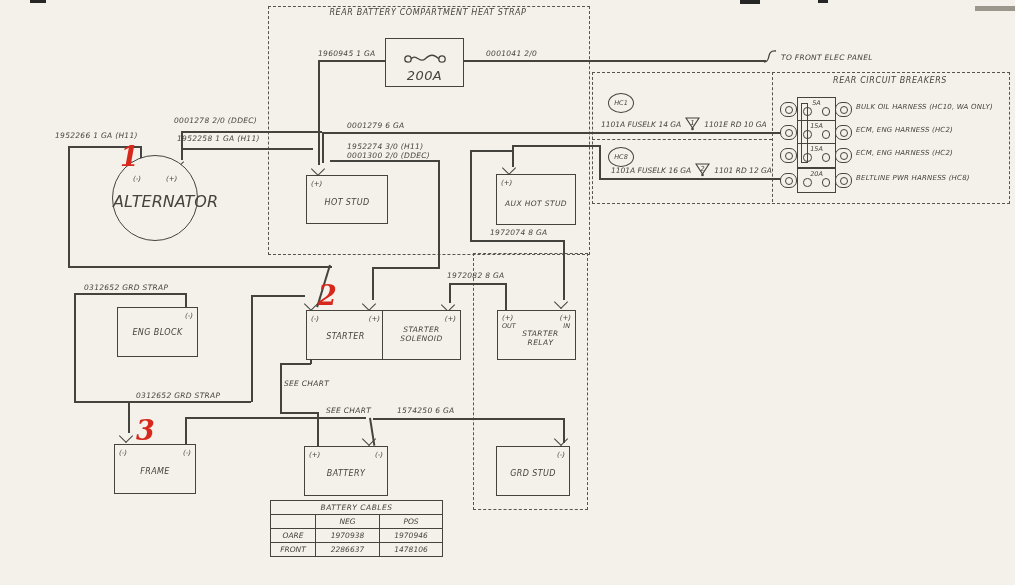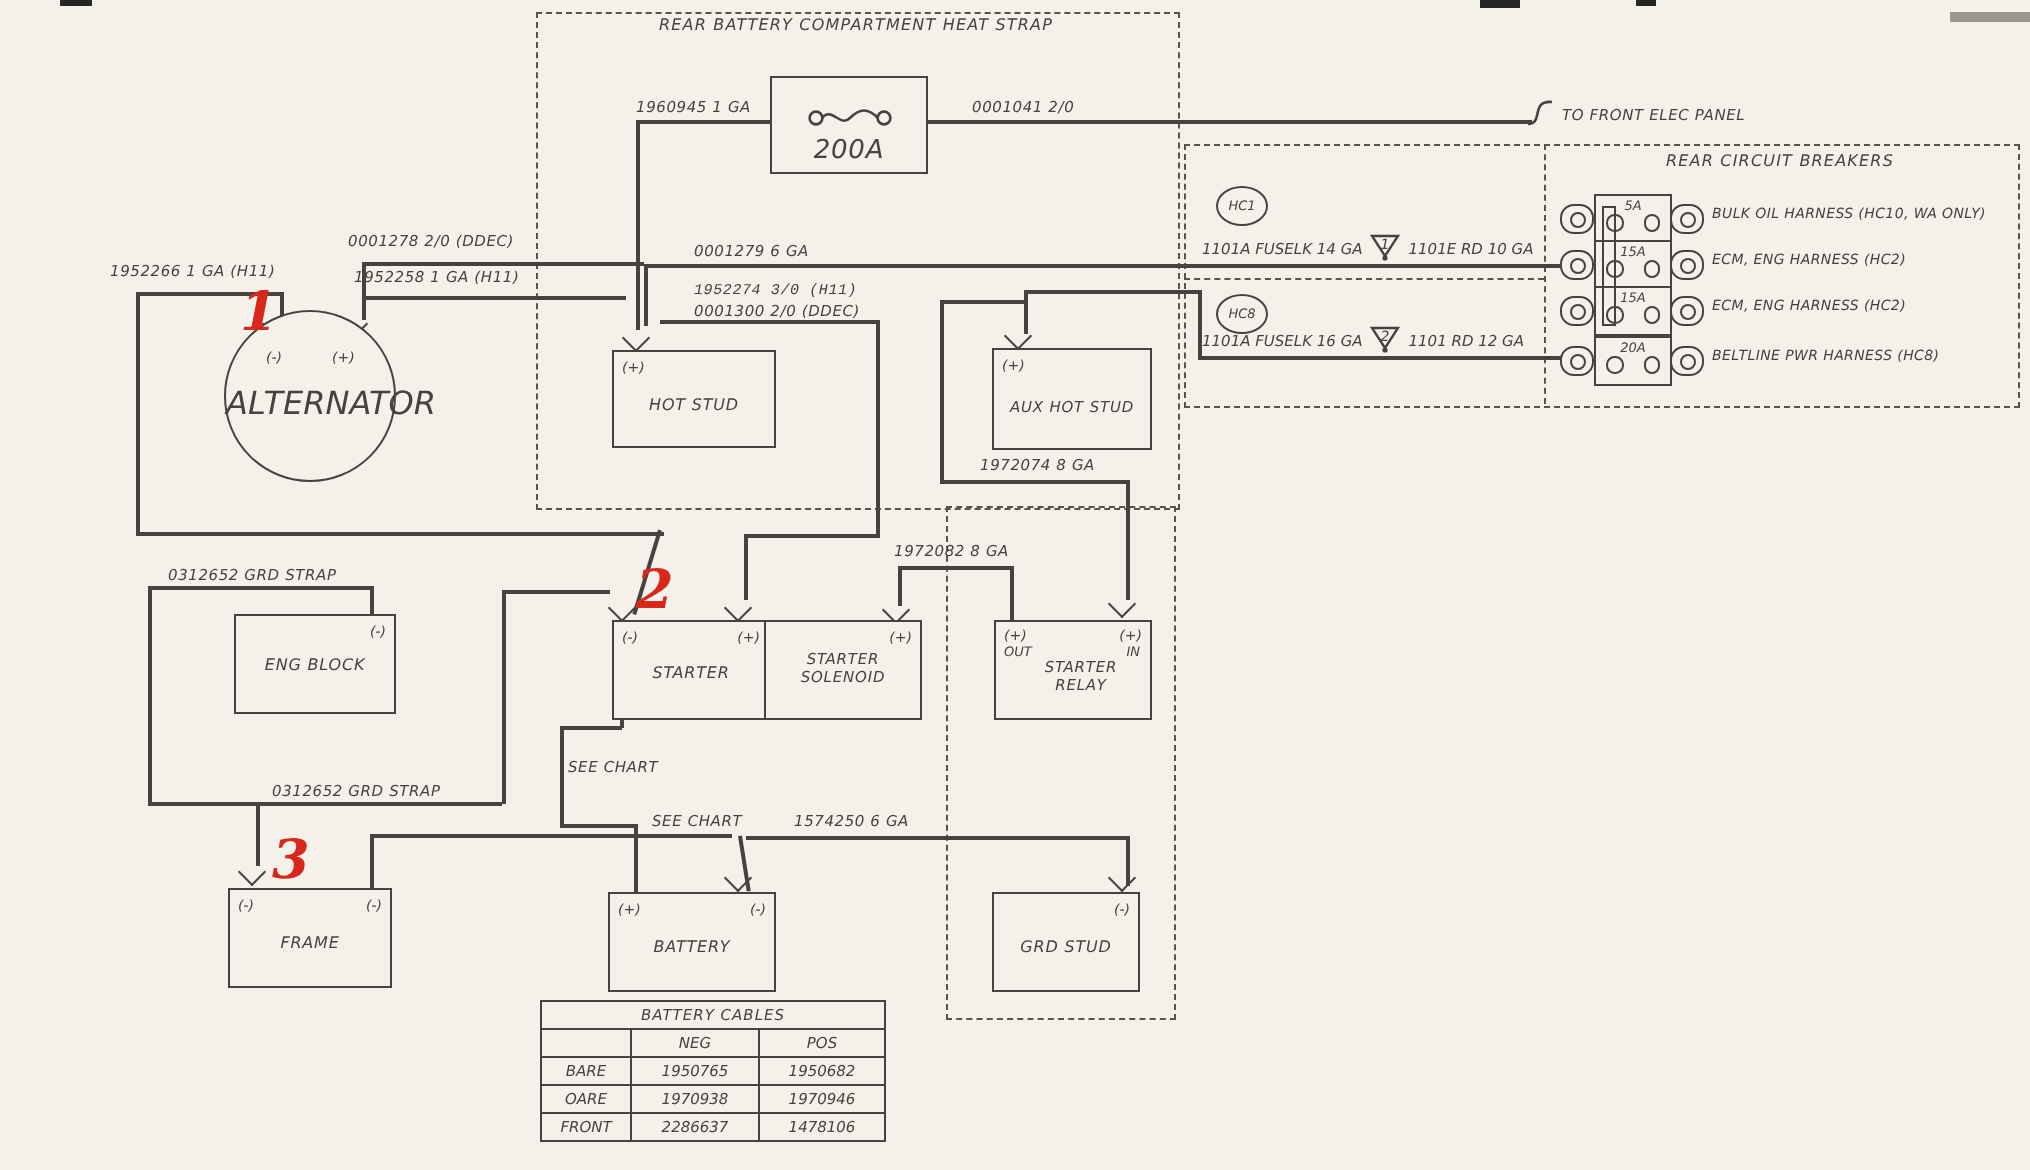--- a/index.html
+++ b/index.html
@@ -202,21 +202,21 @@
     <span class="term" style="right:4px;top:4px;">(-)</span>
     <span class="nm" style="top:22px;">GRD STUD</span>
   </div>
 
   <div class="lbl" style="left:318px;top:49px;">1960945  1 GA</div>
   <div class="lbl" style="left:486px;top:49px;">0001041  2/0</div>
   <div class="lbl" style="left:55px;top:131px;">1952266  1 GA (H11)</div>
   <div class="lbl" style="left:174px;top:116px;">0001278  2/0 (DDEC)</div>
   <div class="lbl" style="left:177px;top:134px;">1952258  1 GA (H11)</div>
   <div class="lbl" style="left:347px;top:121px;">0001279  6 GA</div>
-  <div class="lbl" style="left:347px;top:142px;font-family:Liberation Mono, monospace;">1952274  3/0 (H11)</div>
+  <div class="lbl" style="left:347px;top:142px;">1952274  3/0 (H11)</div>
   <div class="lbl" style="left:347px;top:151px;">0001300  2/0 (DDEC)</div>
   <div class="lbl" style="left:490px;top:228px;">1972074  8 GA</div>
   <div class="lbl" style="left:447px;top:271px;">1972082  8 GA</div>
   <div class="lbl" style="left:84px;top:283px;">0312652  GRD STRAP</div>
   <div class="lbl" style="left:136px;top:391px;">0312652  GRD STRAP</div>
   <div class="lbl" style="left:284px;top:379px;">SEE CHART</div>
   <div class="lbl" style="left:326px;top:406px;">SEE CHART</div>
   <div class="lbl" style="left:397px;top:406px;">1574250  6 GA</div>
 
   <svg class="svgicon" style="left:763px;top:47px;" width="15" height="17" viewBox="0 0 15 17">
@@ -233,21 +233,21 @@
 
   <div class="flrow" style="left:601px;top:117px;">
     <span>1101A FUSELK 14 GA</span>
     <svg width="15" height="14" viewBox="0 0 15 14">
       <polygon points="1,1 14,1 7.5,11" fill="none" stroke="#45433d" stroke-width="1.2"></polygon>
       <circle cx="7.5" cy="12" r="1.3" fill="#45433d"></circle>
       <text x="7.5" y="7.5" text-anchor="middle" font-size="7" font-style="italic" fill="#45433d">1</text>
     </svg>
     <span>1101E RD 10 GA</span>
   </div>
-  <div class="flrow" style="left:601px;top:163px;">
+  <div class="flrow" style="left:601px;top:163px;padding-left:10px;">
     <span>1101A FUSELK 16 GA</span>
     <svg width="15" height="14" viewBox="0 0 15 14">
       <polygon points="1,1 14,1 7.5,11" fill="none" stroke="#45433d" stroke-width="1.2"></polygon>
       <circle cx="7.5" cy="12" r="1.3" fill="#45433d"></circle>
       <text x="7.5" y="7.5" text-anchor="middle" font-size="7" font-style="italic" fill="#45433d">2</text>
     </svg>
     <span>1101 RD 12 GA</span>
   </div>
 
   <div class="brk" style="top:97px;">
@@ -315,25 +315,20 @@
 
   <table id="cabletable">
     <tbody>
         <tr>
       <td colspan="3" class="t-title">BATTERY CABLES</td>
     </tr>
     <tr>
       <td style="width:38px;"></td>
       <td style="width:57px;">NEG</td>
       <td style="width:56px;">POS</td>
-    </tr>
-    <tr>
-      <td>BARE</td>
-      <td>1950765</td>
-      <td>1950682</td>
     </tr>
     <tr>
       <td>OARE</td>
       <td>1970938</td>
       <td>1970946</td>
     </tr>
     <tr>
       <td>FRONT</td>
       <td>2286637</td>
       <td>1478106</td>

